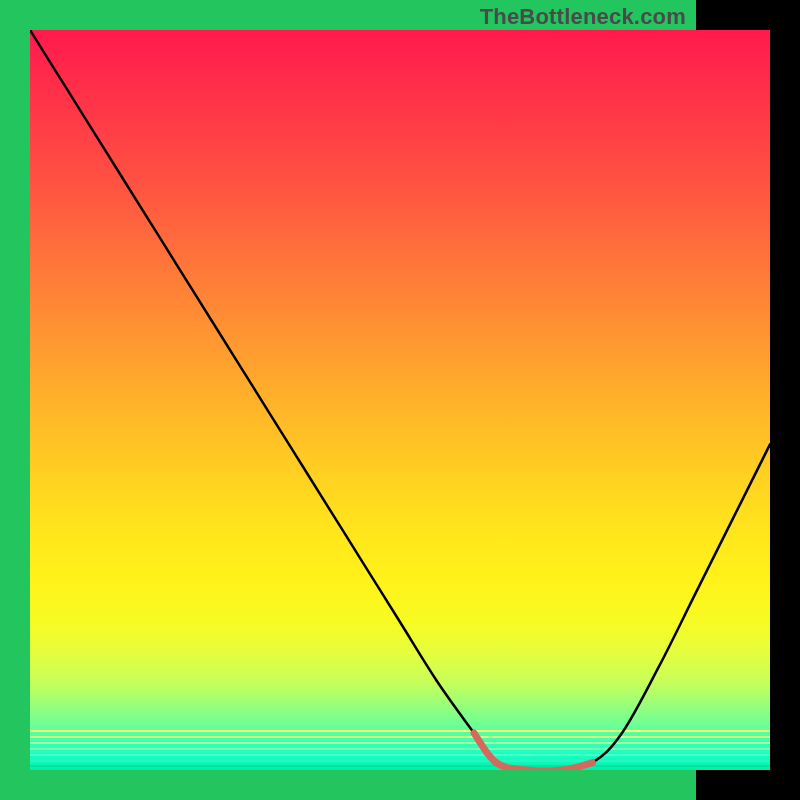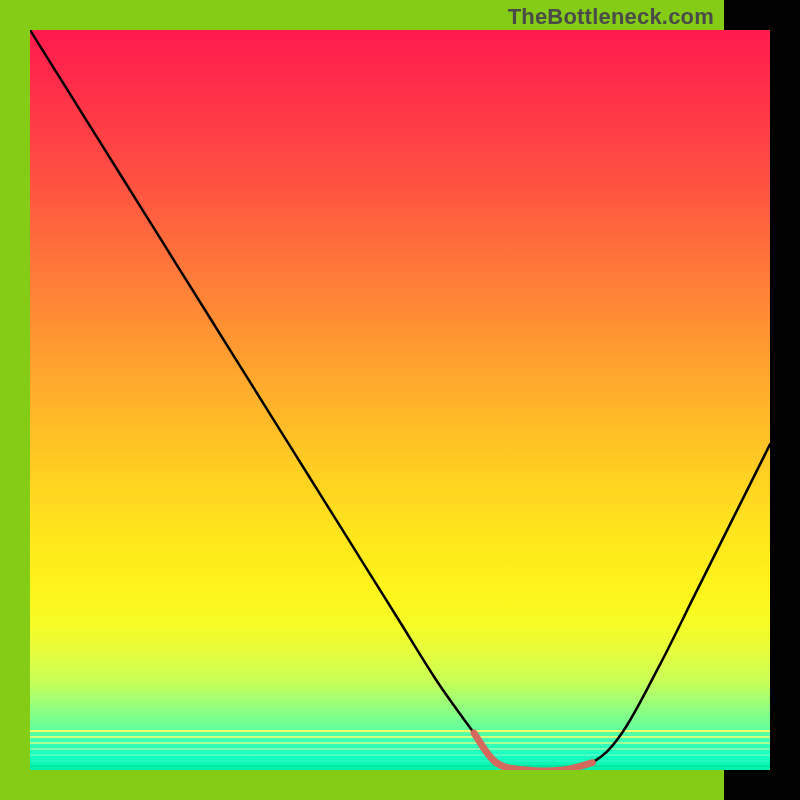--- a/index.html
+++ b/index.html
@@ -8,22 +8,21 @@
     width: 800px;
     height: 800px;
     background: #000;
     overflow: hidden;
     font-family: Arial, Helvetica, sans-serif;
   }
   .frame {
     position: relative;
     width: 696px;
     height: 800px;
-    background: #84cc16;
-    padding-left: 28px;
+    background: #22c55e;
   }
   .watermark {
     position: absolute;
     top: 4px;
     right: 10px;
     color: #4a4a4a;
     font-size: 22px;
     font-weight: 600;
     letter-spacing: 0.2px;
     z-index: 10;

